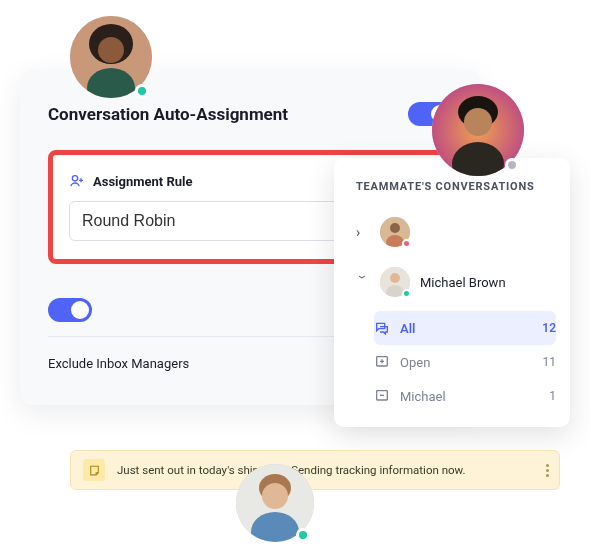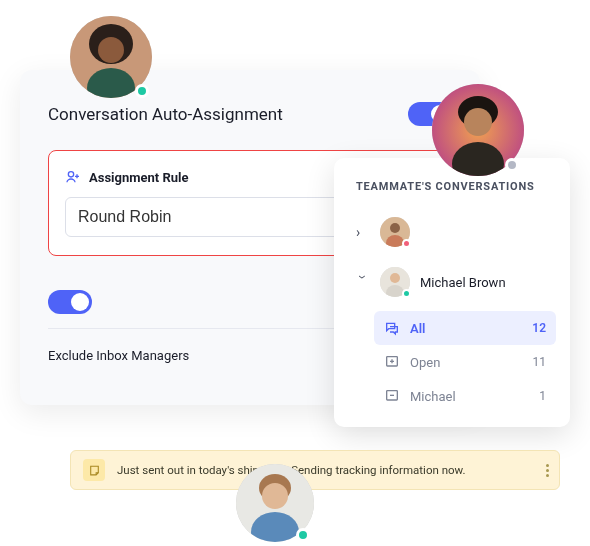--- a/index.html
+++ b/index.html
@@ -25,21 +25,21 @@
   padding: 32px 28px;
 }
 .card-header {
   display: flex;
   justify-content: space-between;
   align-items: center;
   margin-bottom: 24px;
 }
 .card-title {
   font-size: 17px;
-  font-weight: 400;
+  font-weight: 700;
   color: #1a1d29;
 }
 .toggle {
   width: 44px;
   height: 24px;
   background: #4f63f7;
   border-radius: 12px;
   position: relative;
   cursor: pointer;
 }
@@ -48,21 +48,21 @@
   position: absolute;
   right: 3px;
   top: 3px;
   width: 18px;
   height: 18px;
   background: #fff;
   border-radius: 50%;
 }
 .rule-box {
   background: #fff;
-  border: 1px solid #ef4444;
+  border: 5px solid #ef4444;
   border-radius: 8px;
   padding: 18px 16px;
   margin-bottom: 20px;
 }
 .rule-label {
   display: flex;
   align-items: center;
   gap: 8px;
   font-size: 13px;
   font-weight: 700;
@@ -116,21 +116,21 @@
   margin-bottom: 8px;
   cursor: pointer;
 }
 .chev { width: 14px; font-size: 14px; color: #4a5060; }
 .teammate-name { font-size: 13px; color: #1a1d29; }
 .conv-list { padding-left: 26px; margin-top: 4px; }
 .conv-item {
   display: flex;
   align-items: center;
   justify-content: space-between;
-  padding: 9px 10px;
+  padding: 9px 0;
   border-radius: 6px;
   font-size: 13px;
   color: #7e8494;
   cursor: pointer;
 }
 .conv-item.active {
   background: #ecefff;
   color: #4f63f7;
   font-weight: 600;
 }

